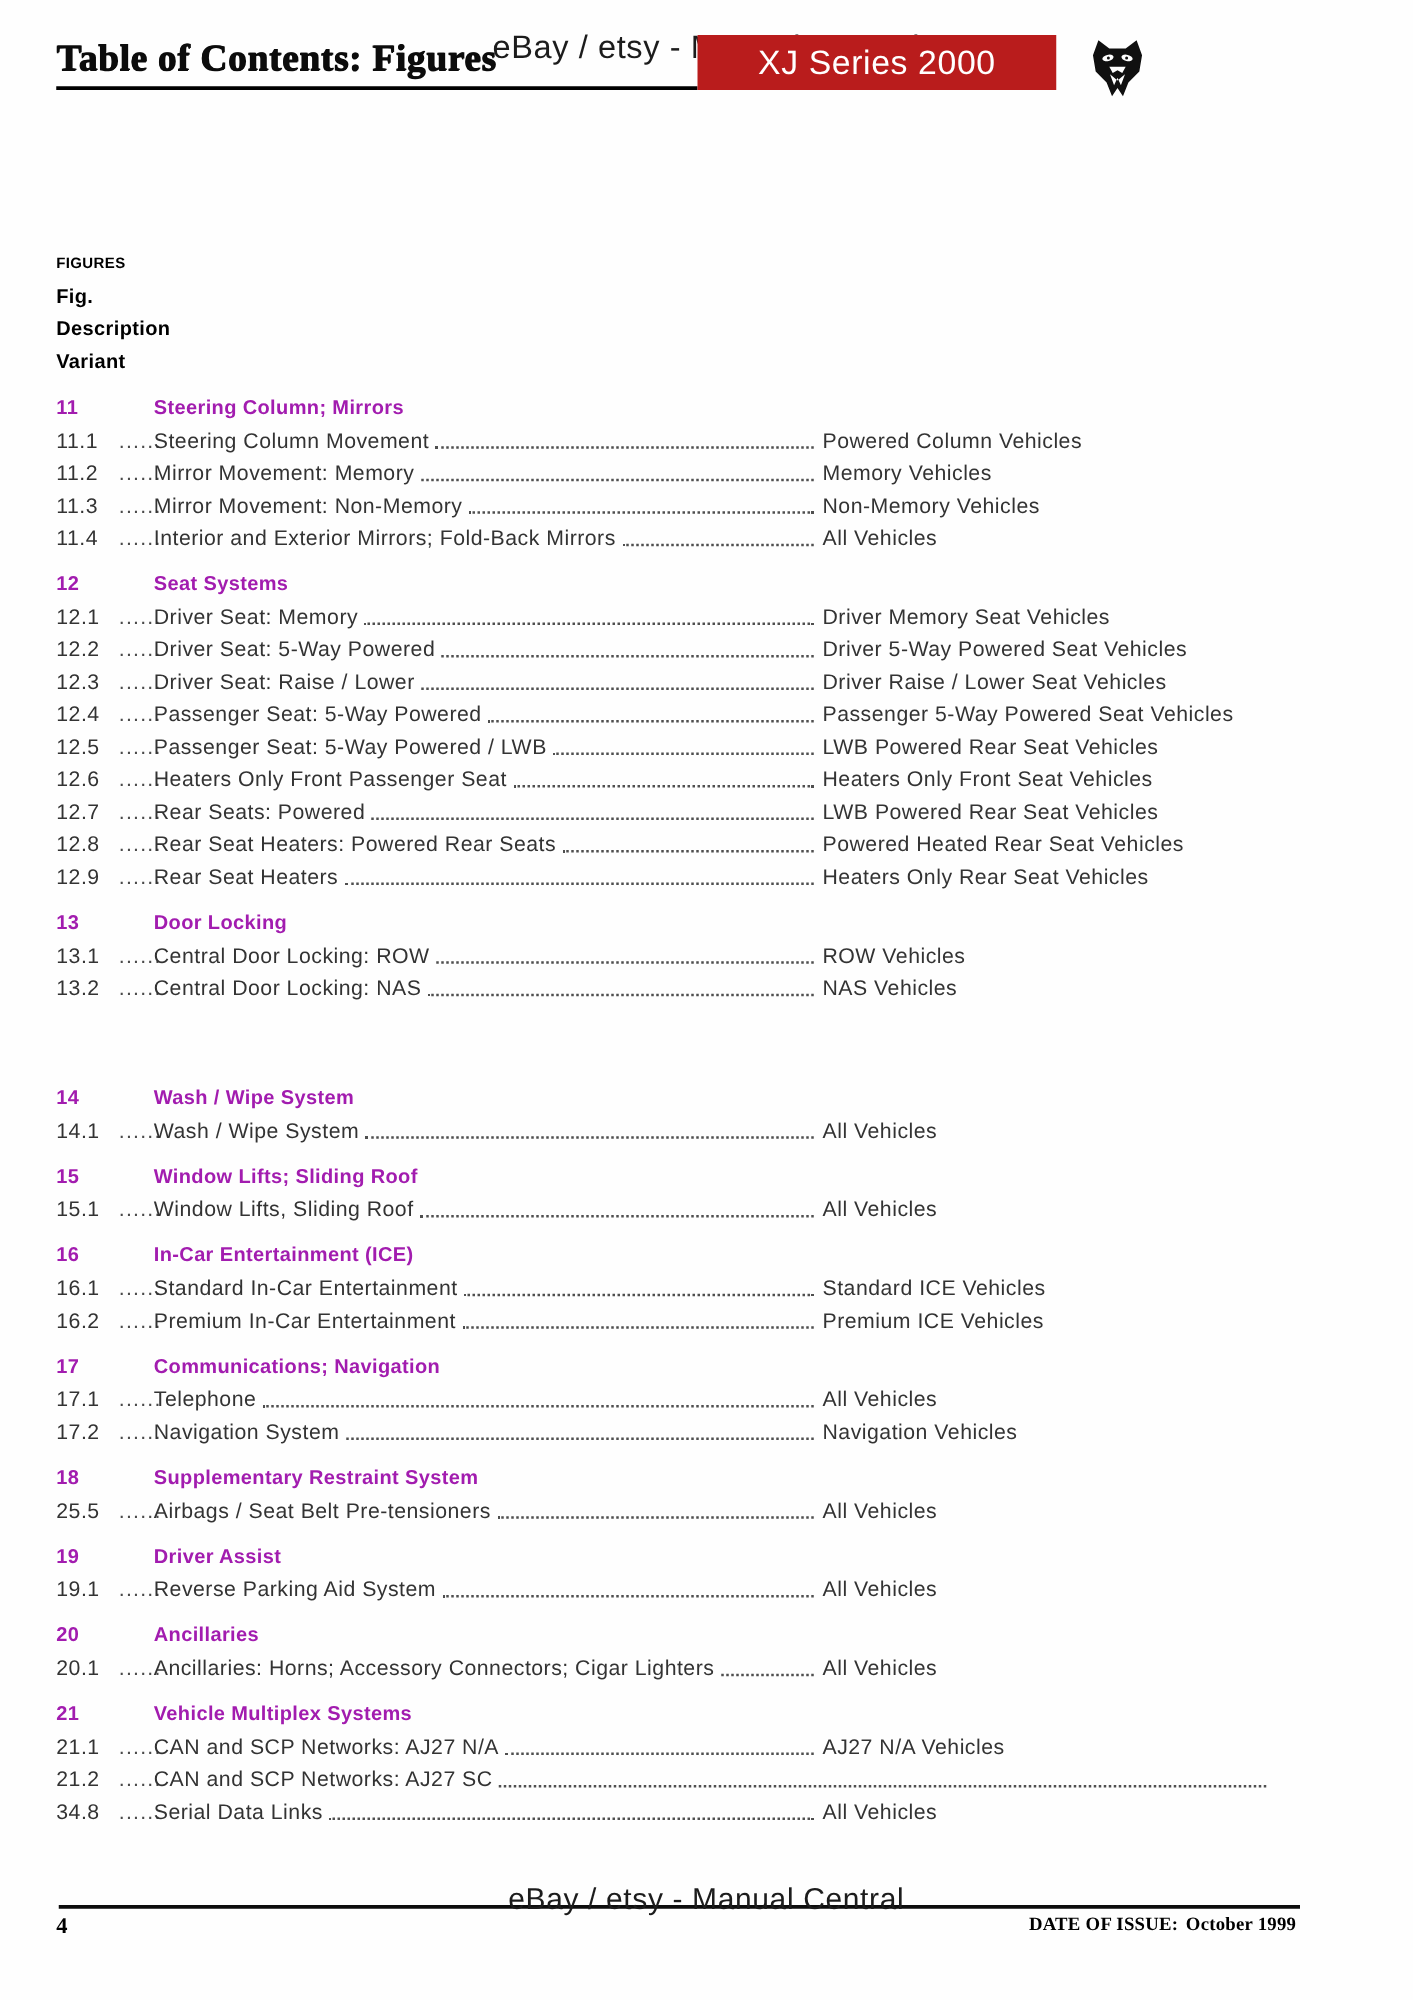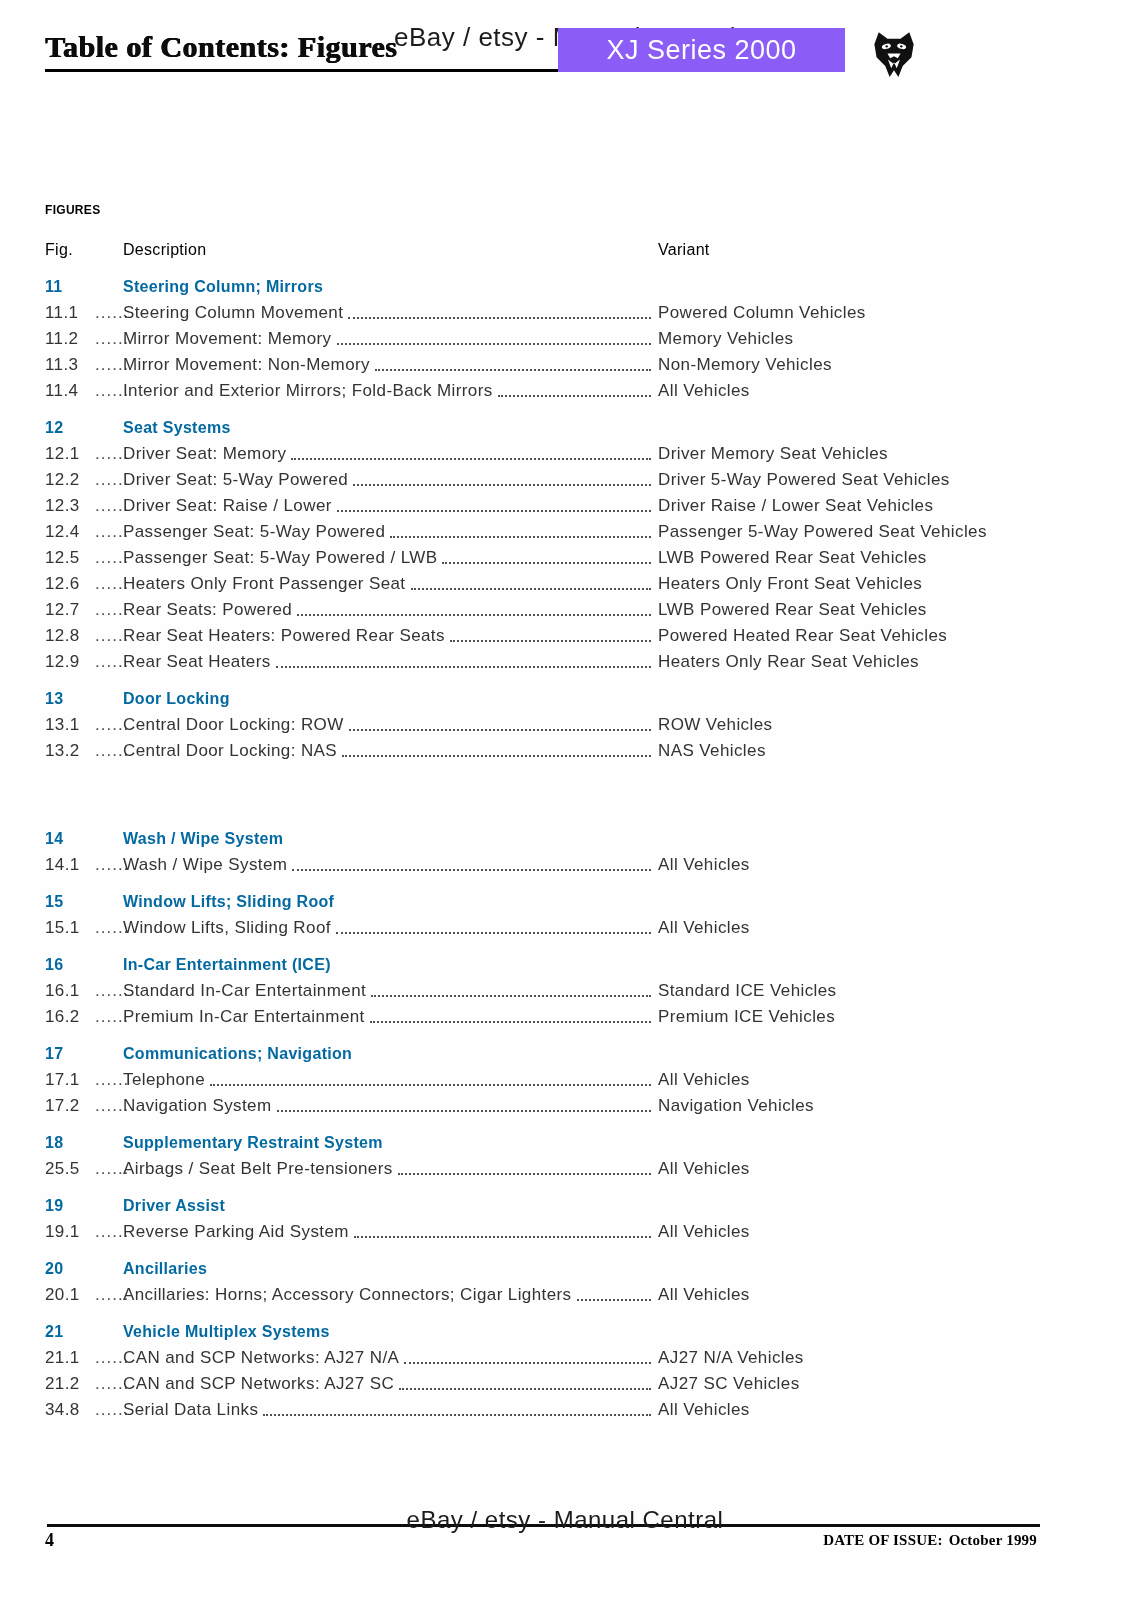--- a/index.html
+++ b/index.html
@@ -17,35 +17,35 @@
   .page-title{
     position:absolute;left:45px;top:30px;margin:0;z-index:3;
     font-family:"Liberation Serif",serif;font-weight:bold;font-size:30px;
     letter-spacing:0.5px;color:#0c0c0c;
     text-shadow:0.8px 0 0 #0c0c0c, 0 0.4px 0 #0c0c0c;
   }
   .title-rule{
     position:absolute;left:45px;top:69px;width:513px;height:3px;background:#000;z-index:2;
   }
   .model-badge{
-    position:absolute;left:558px;top:28px;width:287px;height:44px;background:#8b5cf6;
+    position:absolute;left:558px;top:28px;width:287px;height:44px;background:#b91c1c;
     color:#fff;display:flex;align-items:center;justify-content:center;
     font-size:27px;letter-spacing:0.5px;z-index:2;
   }
   .logo{position:absolute;left:872px;top:30px;width:44px;height:48px;z-index:2;}
 
   
   main{position:absolute;left:45px;top:197px;width:975px;}
   .figures-heading{font-weight:bold;font-size:12px;line-height:26px;color:#000;letter-spacing:0.3px;}
-  .col-headers{display:flex;font-weight:normal;font-size:16px;line-height:26px;color:#000;margin-top:14px;letter-spacing:0.3px;}
+  .col-headers{display:flex;font-weight:bold;font-size:16px;line-height:26px;color:#000;margin-top:2px;letter-spacing:0.3px;flex-direction:column;}
   .col-fig{width:78px;flex:none;}
   .col-desc{flex:1;}
   .col-variant{width:362px;flex:none;}
 
-  .section-header{display:flex;font-weight:bold;font-size:16px;line-height:26px;color:#0369a1;margin-top:11px;letter-spacing:0.3px;}
+  .section-header{display:flex;font-weight:bold;font-size:16px;line-height:26px;color:#a21caf;margin-top:11px;letter-spacing:0.3px;}
   .section.extra-gap .section-header{margin-top:62px;}
   .sec-num{width:78px;flex:none;}
 
   .row{display:flex;font-size:17px;line-height:26px;color:#333;letter-spacing:0.4px;}
   .row .fig{width:50px;flex:none;}
   .row .dots-pre{width:28px;flex:none;color:#4a4a4a;letter-spacing:1px;}
   .row .desc{flex:none;white-space:nowrap;padding-right:5px;}
   .row .leader{flex:1;margin:0 7px 7px 0;border-bottom:2px dotted #4f4f4f;min-width:12px;}
   .row .variant{width:362px;flex:none;white-space:nowrap;}
 
@@ -332,21 +332,20 @@
             <span class="dots-pre">......</span>
             <span class="desc">CAN and SCP Networks: AJ27 N/A</span>
             <span class="leader"></span>
             <span class="variant">AJ27 N/A Vehicles</span>
           </div>
           <div class="row">
             <span class="fig">21.2</span>
             <span class="dots-pre">......</span>
             <span class="desc">CAN and SCP Networks: AJ27 SC</span>
             <span class="leader"></span>
-            <span class="variant">AJ27 SC Vehicles</span>
           </div>
           <div class="row">
             <span class="fig">34.8</span>
             <span class="dots-pre">......</span>
             <span class="desc">Serial Data Links</span>
             <span class="leader"></span>
             <span class="variant">All Vehicles</span>
           </div>
         </div>
       </div>

